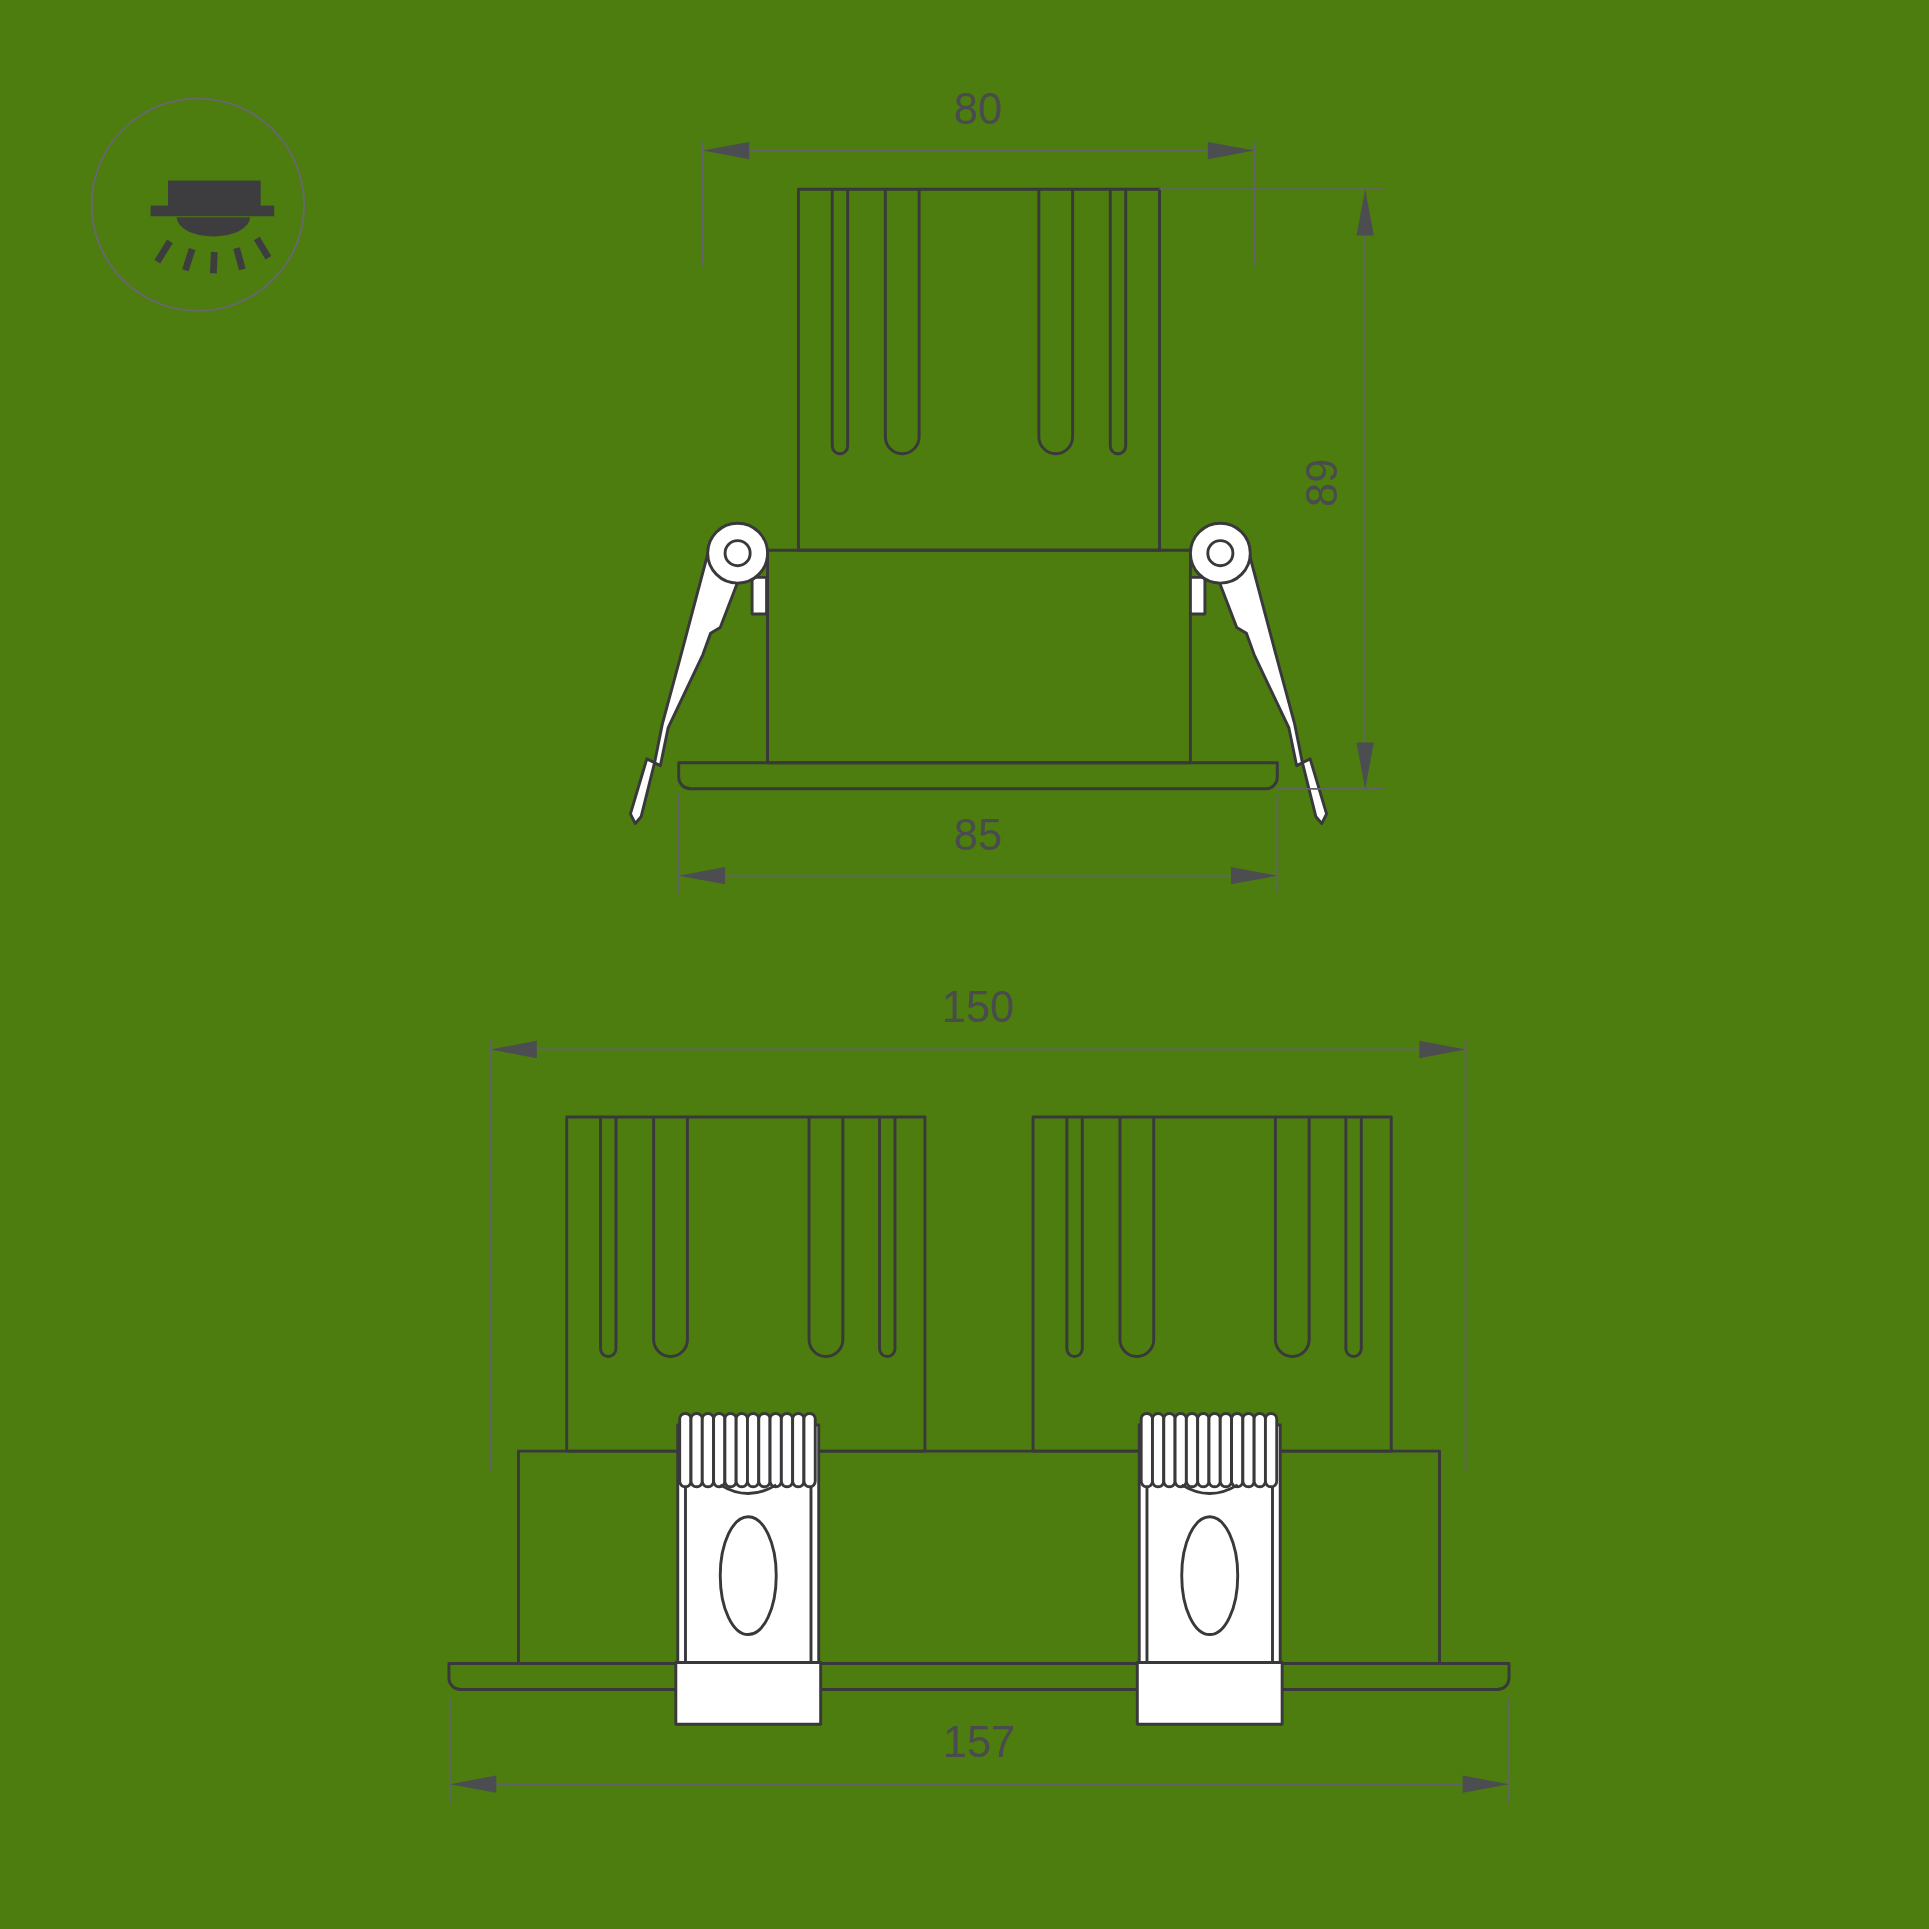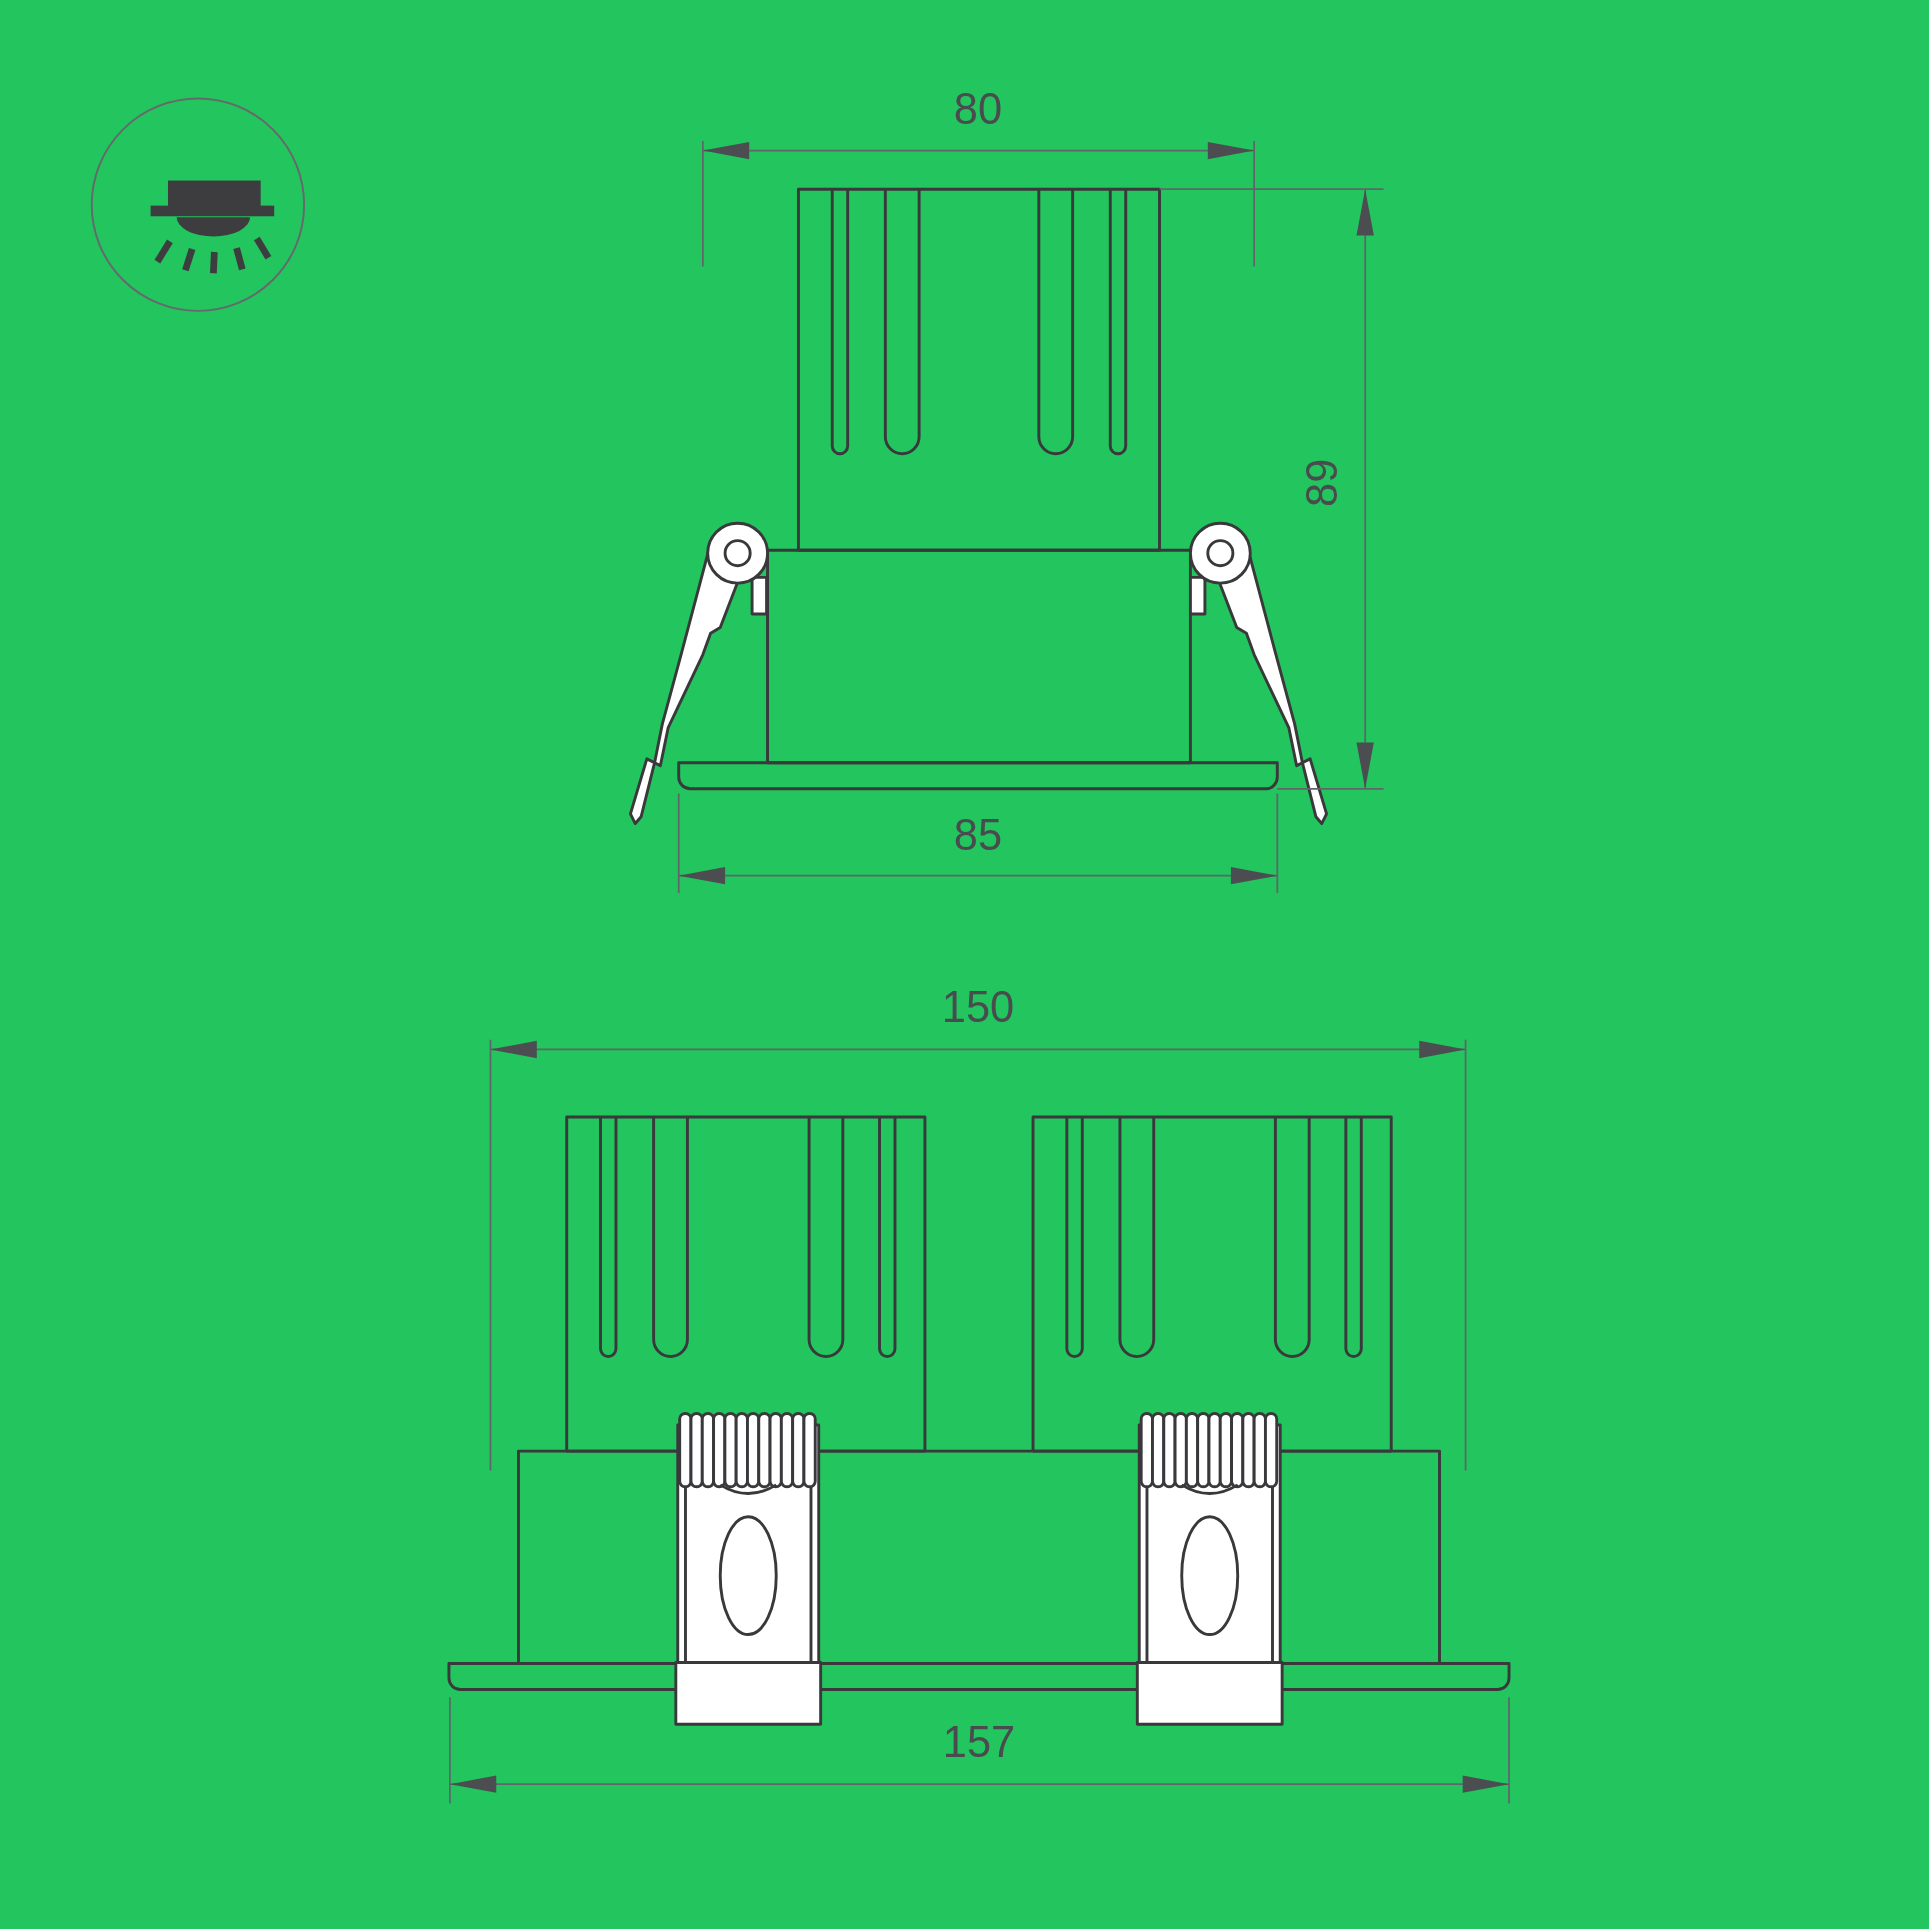--- a/index.html
+++ b/index.html
@@ -1,16 +1,16 @@
 <!DOCTYPE html>
 <html><head>
 <meta charset="utf-8">
 <style>
   html,body{margin:0;padding:0;background:#ffffff;}
-  .stage{width:1929px;height:1929px;background:#22c55e;position:relative;overflow:hidden;}
+  .stage{width:1929px;height:1929px;background:#4d7c0f;position:relative;overflow:hidden;}
   svg{display:block;}
   .obj{fill:none;stroke:#39383b;stroke-width:3;stroke-linejoin:round;stroke-linecap:butt;}
   .objw{fill:#ffffff;stroke:#39383b;stroke-width:3;stroke-linejoin:round;}
   .dim{fill:none;stroke:#63646a;stroke-width:1.8;}
   .arr{fill:#4c4d51;stroke:none;}
   .icon-line{fill:none;stroke:#67686c;stroke-width:2;}
   .icon-fill{fill:#3d3d40;stroke:none;}
   .icon-ray{fill:none;stroke:#3d3d40;stroke-width:7;stroke-linecap:butt;}
   text.dimtxt{font-family:"Liberation Sans",sans-serif;font-size:45px;fill:#4a4b4e;text-anchor:middle;}
 </style>

